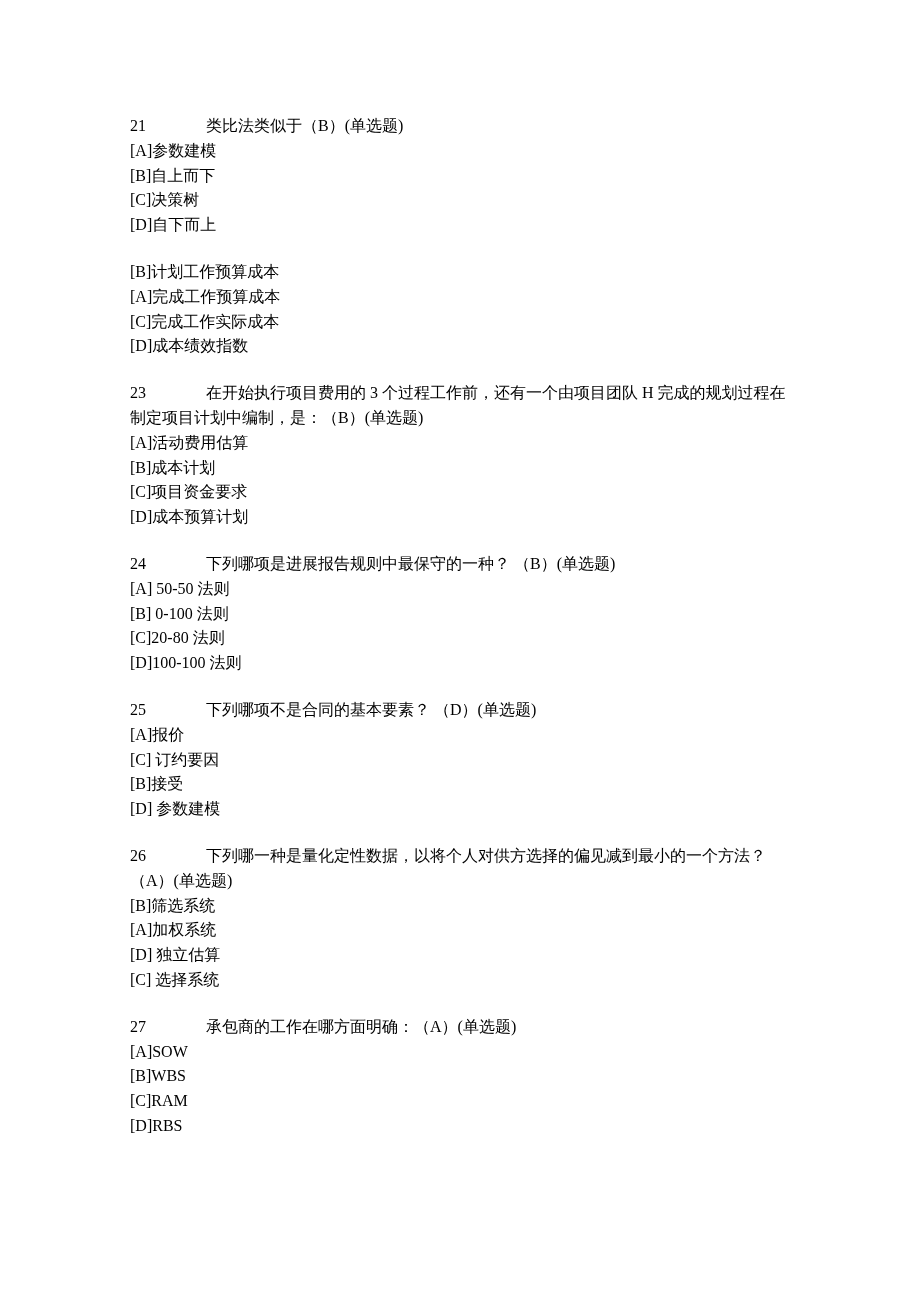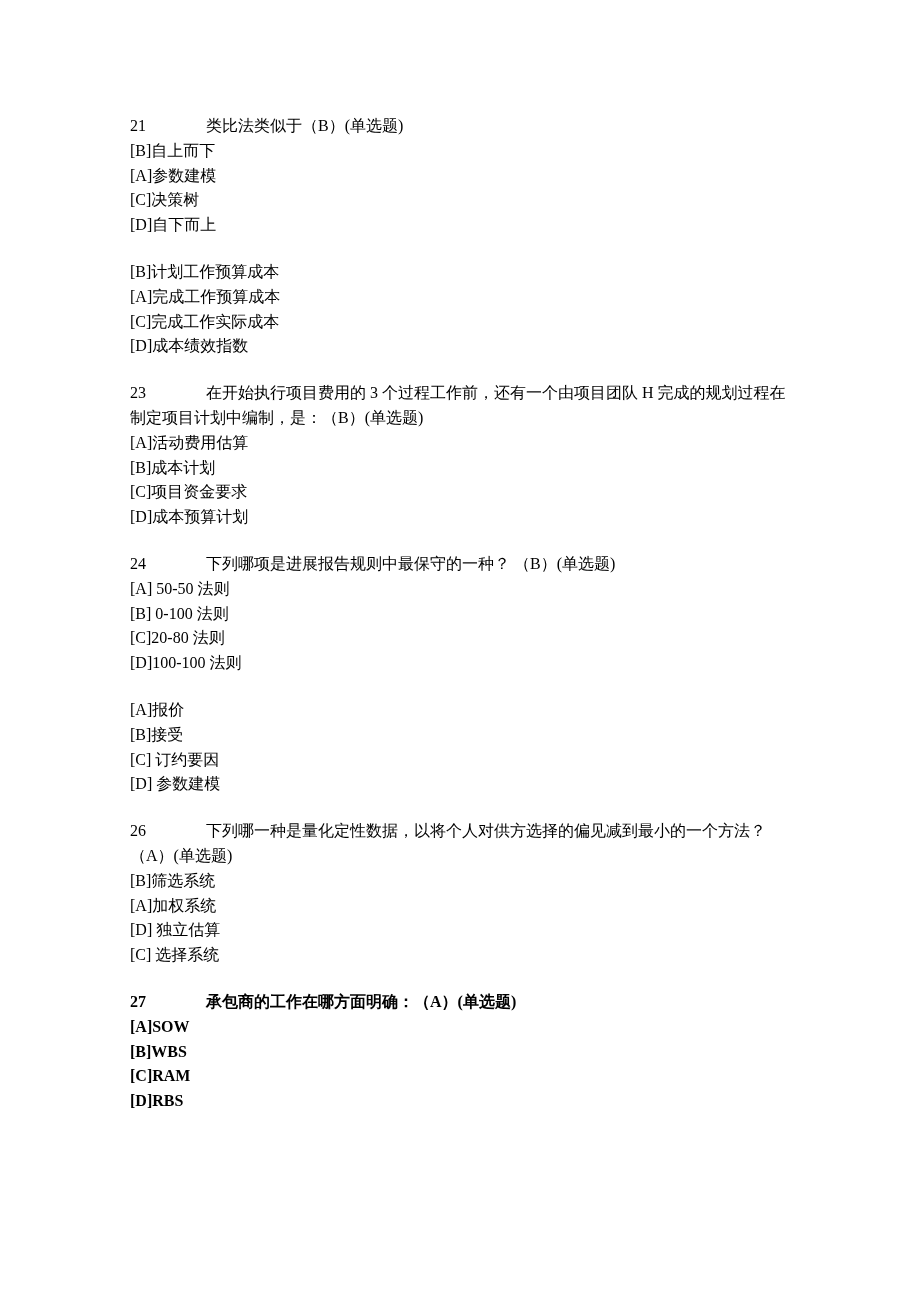--- a/index.html
+++ b/index.html
@@ -15,42 +15,41 @@
       width: 920px;
       min-height: 1302px;
       padding: 114px 130px 100px 130px;
       box-sizing: border-box;
     }
     .question-block {
       margin-bottom: 22px;
     }
     .question-block:last-child {
       margin-bottom: 0;
-      font-weight: bold;
     }
     .q-stem {
       margin: 0;
     }
     .q-num {
       display: inline-block;
       min-width: 76px;
     }
     .q-option {
       margin: 0;
     }
   </style>
 </head>
 <body>
 
 <div class="page">
 
   <div class="question-block">
     <p class="q-stem"><span class="q-num">21</span><span>类比法类似于（B）(单选题)</span></p>
+    <p class="q-option">[A]参数建模</p>
     <p class="q-option">[B]自上而下</p>
-    <p class="q-option">[A]参数建模</p>
     <p class="q-option">[C]决策树</p>
     <p class="q-option">[D]自下而上</p>
   </div>
 
   <div class="question-block">
     <p class="q-option">[B]计划工作预算成本</p>
     <p class="q-option">[A]完成工作预算成本</p>
     <p class="q-option">[C]完成工作实际成本</p>
     <p class="q-option">[D]成本绩效指数</p>
   </div>
@@ -65,23 +64,24 @@
 
   <div class="question-block">
     <p class="q-stem"><span class="q-num">24</span><span>下列哪项是进展报告规则中最保守的一种？ （B）(单选题)</span></p>
     <p class="q-option">[A] 50-50 法则</p>
     <p class="q-option">[B] 0-100 法则</p>
     <p class="q-option">[C]20-80 法则</p>
     <p class="q-option">[D]100-100 法则</p>
   </div>
 
   <div class="question-block">
+    <p class="q-stem"><span class="q-num">25</span><span>下列哪项不是合同的基本要素？ （D）(单选题)</span></p>
     <p class="q-option">[A]报价</p>
+    <p class="q-option">[C] 订约要因</p>
     <p class="q-option">[B]接受</p>
-    <p class="q-option">[C] 订约要因</p>
     <p class="q-option">[D] 参数建模</p>
   </div>
 
   <div class="question-block">
     <p class="q-stem"><span class="q-num">26</span><span>下列哪一种是量化定性数据，以将个人对供方选择的偏见减到最小的一个方法？ （A）(单选题)</span></p>
     <p class="q-option">[B]筛选系统</p>
     <p class="q-option">[A]加权系统</p>
     <p class="q-option">[D] 独立估算</p>
     <p class="q-option">[C] 选择系统</p>
   </div>

